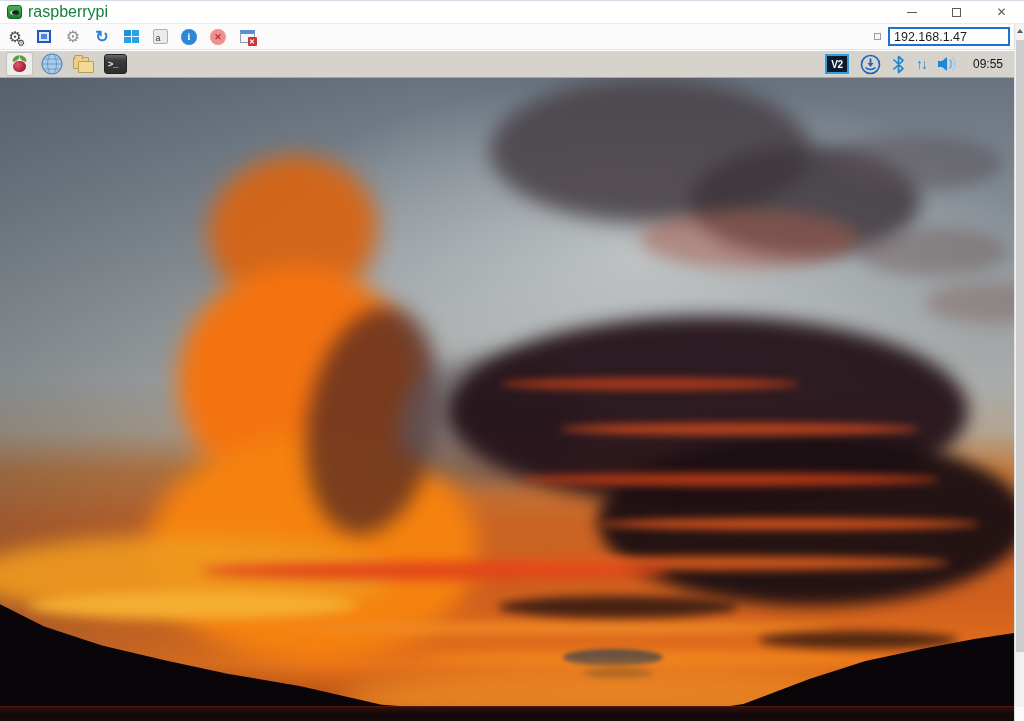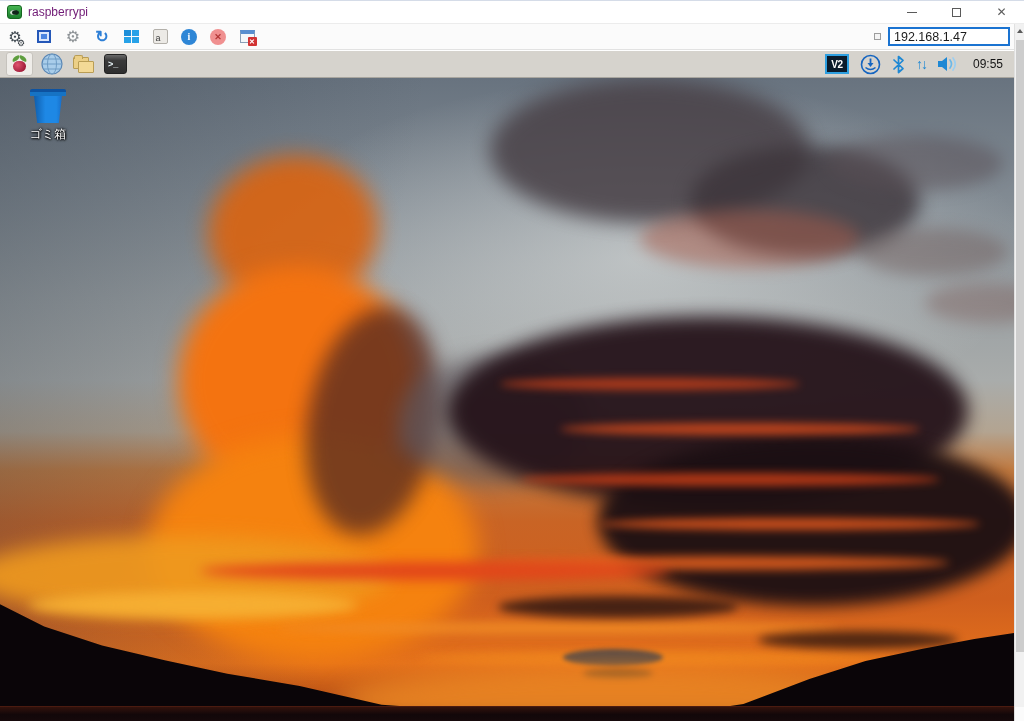--- a/index.html
+++ b/index.html
@@ -10,21 +10,21 @@
     border-top:1px solid #d5dce8; }
 
   
   .titlebar { height:22px; background:#ffffff; display:flex; align-items:center;
     padding-left:7px; }
   .app-icon { width:15px; height:14px; border-radius:3px;
     background:linear-gradient(#46b452,#1b7f2e); position:relative; margin-right:6px;
     border:1px solid #14671f; }
   .app-icon::after { content:""; position:absolute; left:2px; top:4px; width:9px; height:5px;
     border-radius:50%; background:#10251a; box-shadow:inset 2px 0 0 #cfe8d2; }
-  .titlebar .title { font-size:12px; color:#701a75; }
+  .titlebar .title { font-size:16px; color:#15803d; }
   .win-controls { margin-left:auto; display:flex; height:100%; }
   .win-btn { width:45px; height:100%; display:flex; align-items:center; justify-content:center;
     color:#5a5a5a; font-size:12px; }
   .glyph-min { width:10px; height:1px; background:#5a5a5a; display:block; }
   .glyph-max { width:9px; height:9px; border:1px solid #5a5a5a; display:block; }
 
   
   .toolbar { height:27px; background:#fbfbfb; border-top:1px solid #ececec;
     border-bottom:1px solid #e2e2e2; display:flex; align-items:center;
     padding:0 14px 0 5px; gap:9px; }
@@ -312,25 +312,20 @@
       <div class="cl dark-bit-b"></div>
       <div class="cl lenticular"></div>
       <div class="cl lent2"></div>
       <div class="cl horizon-glow"></div>
 
       <div class="mtn mtn-left"></div>
       <div class="mtn ridge-center"></div>
       <div class="mtn mtn-right"></div>
       <div class="water"></div>
 
-      <div class="trash">
-        <div class="trash-lid"></div>
-        <div class="trash-body"></div>
-        <div class="trash-label">ゴミ箱</div>
-      </div>
     </div>
   </div>
 
   <div class="vscroll">
     <div class="vs-up"></div>
     <div class="vs-thumb"></div>
     <div class="vs-corner"></div>
   </div>
 
 </div>

